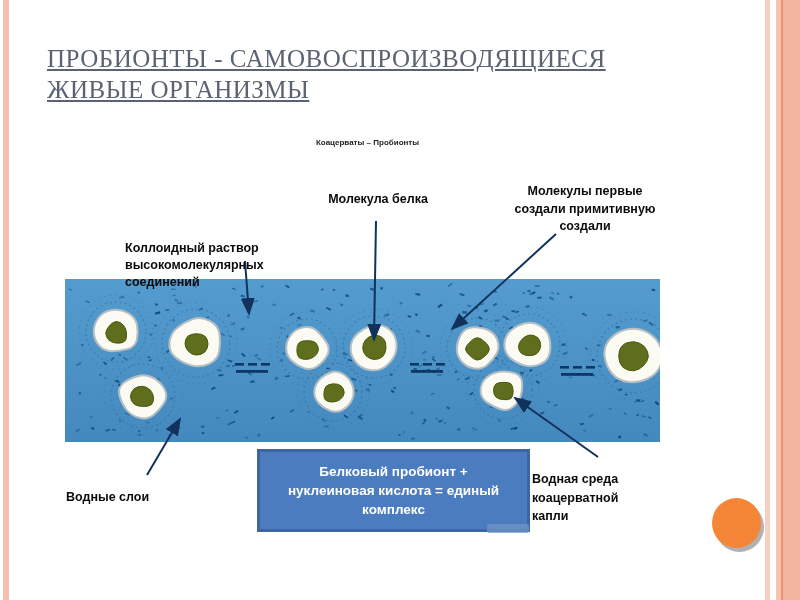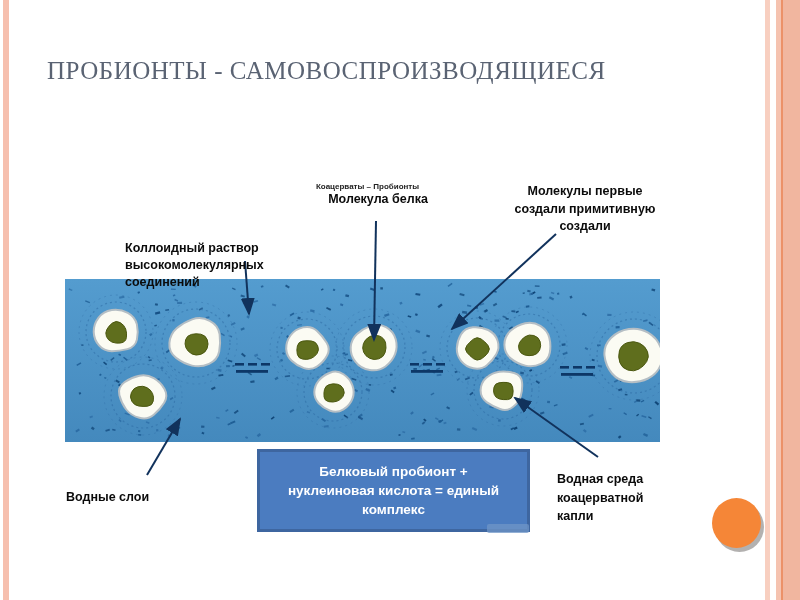--- a/index.html
+++ b/index.html
@@ -6,31 +6,31 @@
   .slide{position:relative;width:800px;height:600px;background:#ffffff;overflow:hidden;
          font-family:"Liberation Sans",sans-serif;}
   
   .stripe{position:absolute;top:0;bottom:0;}
   .stripe-left{left:3px;width:6px;background:#f6bfae;}
   .stripe-r1{right:30px;width:5px;background:#f8cfc0;}
   .stripe-r2{right:0;width:24px;background:#f5c3b0;}
   .stripe-r3{right:17px;width:2px;background:#ec9168;}
   .stripe-r4{right:0;width:17px;background:#f1b69f;}
   
-  .title{position:absolute;left:47px;top:55px;width:700px;
+  .title{position:absolute;left:47px;top:43px;width:700px;
          font-family:"Liberation Serif",serif;font-size:25px;line-height:31px;
-         letter-spacing:0.5px;color:#5a6373;font-weight:400;}
+         letter-spacing:0.5px;color:#5a6373;font-weight:400;text-decoration:underline;}
   
   svg.canvas{position:absolute;left:0;top:0;z-index:1;}
   
   .lbl{position:absolute;z-index:2;color:#0b0b0b;font-size:12.5px;line-height:17px;
        font-weight:700;white-space:nowrap;}
   .lbl.center{text-align:center;}
   .tiny{position:absolute;z-index:2;left:295px;top:138px;width:145px;text-align:center;
-        font-size:8px;font-weight:700;color:#222;margin-top:44px;}
+        font-size:8px;font-weight:700;color:#222;}
   
   .bluebox{position:absolute;z-index:2;left:257px;top:449px;width:273px;height:83px;
            background:#4b7cc0;border:3px solid #3e66a0;box-sizing:border-box;
            display:flex;flex-direction:column;justify-content:center;align-items:center;
            color:#ffffff;font-size:13.5px;line-height:19px;font-weight:700;text-align:center;}
   .smudge{position:absolute;z-index:3;left:487px;top:524px;width:42px;height:9px;
           background:#6f95c7;opacity:.75;border-radius:2px;}
   
   .dot{position:absolute;z-index:2;left:712px;top:498px;width:49px;height:50px;
        background:#f58637;border-radius:50%;box-shadow:3px 4px 0 #b3b1b0;}
@@ -41,20 +41,21 @@
 <div class="slide">
 
   <div class="stripe stripe-left"></div>
   <div class="stripe stripe-r2"></div>
   <div class="stripe stripe-r4"></div>
   <div class="stripe stripe-r3"></div>
   <div class="stripe stripe-r1"></div>
 
   <div class="title">
     <div>ПРОБИОНТЫ - САМОВОСПРОИЗВОДЯЩИЕСЯ</div>
+    <div>ЖИВЫЕ ОРГАНИЗМЫ</div>
   </div>
 
   <svg class="canvas" width="800" height="600">
       <defs>
         <linearGradient id="bandg" x1="0" y1="0" x2="0" y2="1">
           <stop offset="0" stop-color="#549ccf"></stop>
           <stop offset="1" stop-color="#4489bd"></stop>
         </linearGradient>
         <clipPath id="bandclip">
           <rect x="65" y="279" width="595" height="163"></rect>
@@ -405,21 +406,21 @@
   <div class="lbl center" style="left:313px;top:191px;width:130px;">Молекула белка</div>
 
   <div class="lbl center" style="left:499px;top:183px;width:172px;line-height:17.5px;">
     <div>Молекулы первые</div>
     <div>создали примитивную</div>
     <div>создали</div>
   </div>
 
   <div class="lbl" style="left:66px;top:489px;">Водные слои</div>
 
-  <div class="lbl" style="left:557px;top:470px;line-height:18.5px;">
+  <div class="lbl" style="left:532px;top:470px;line-height:18.5px;">
     <div>Водная среда</div>
     <div>коацерватной</div>
     <div>капли</div>
   </div>
 
   <div class="bluebox">
     <div>Белковый пробионт +</div>
     <div>нуклеиновая кислота = единый</div>
     <div>комплекс</div>
   </div>

